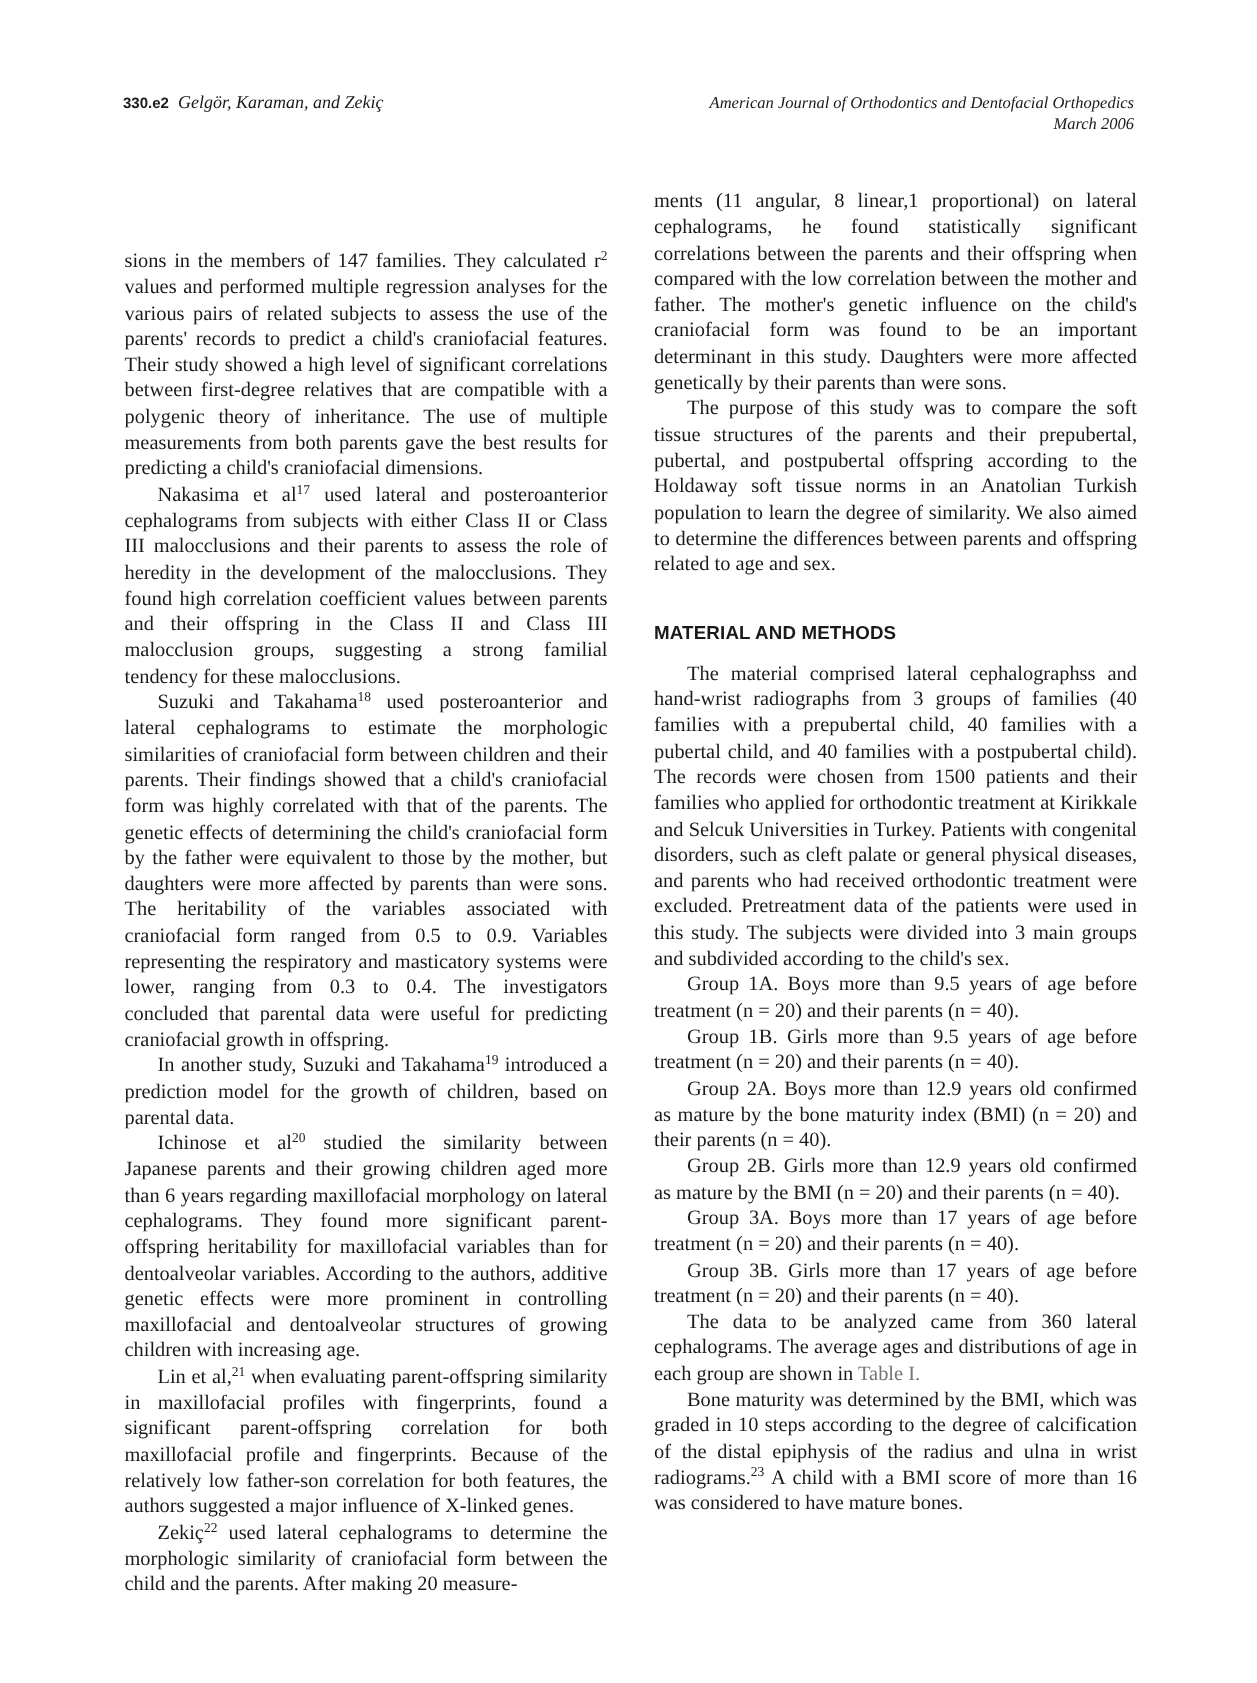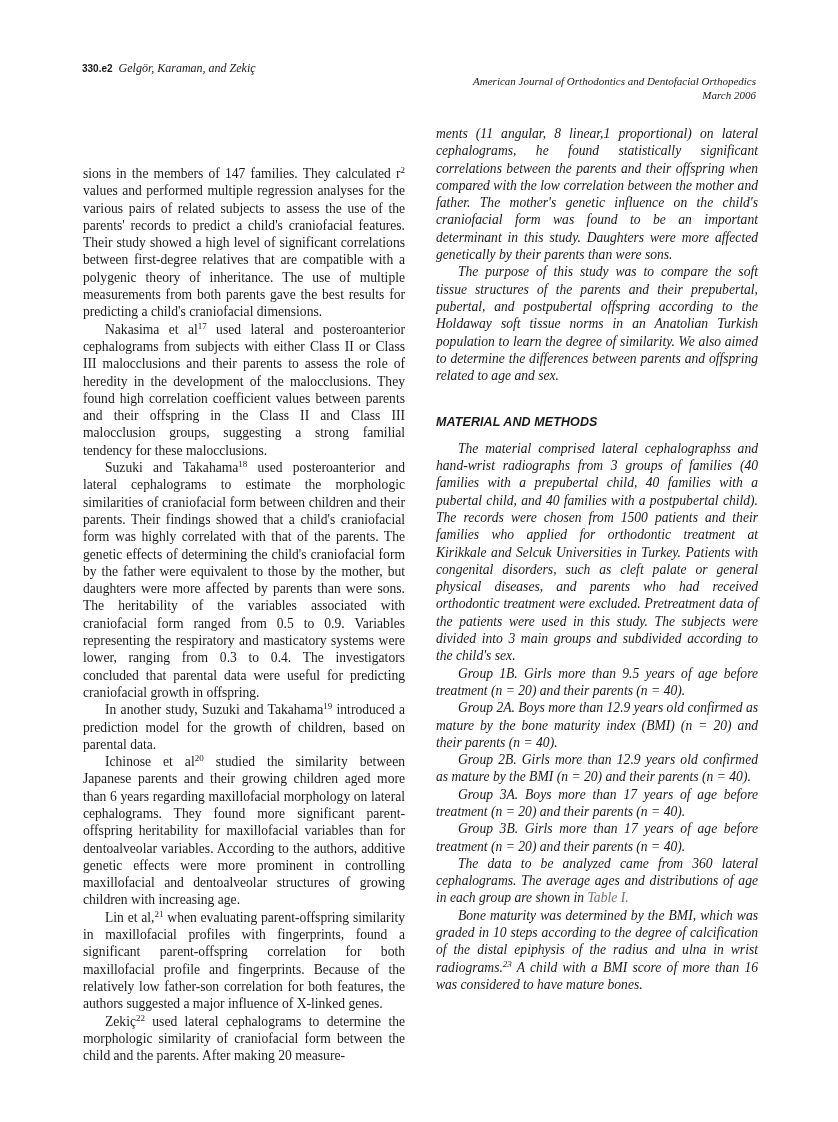--- a/index.html
+++ b/index.html
@@ -1,23 +1,23 @@
 <!DOCTYPE html>
 <html><head>
 <meta charset="utf-8">
 <style>
   html, body { margin: 0; padding: 0; background: #ffffff; }
   body { width: 838px; height: 1122px; position: relative; overflow: hidden; color: #1a1a1a; }
   .header { position: absolute; left: 82px; top: 61px; width: 674px; font-family: "Liberation Serif", serif; font-size: 12px; }
   .pageno { font-family: "Liberation Sans", sans-serif; font-weight: bold; font-size: 10px; }
   .authors { font-style: italic; margin-left: 6px; }
-  .journal { position: absolute; right: 0; top: 13px; text-align: right; font-style: italic; font-size: 11px; line-height: 14px; }
+  .journal { position: absolute; right: 0; top: 1px; text-align: right; font-style: italic; font-size: 11px; line-height: 14px; }
   .col { position: absolute; top: 125px; width: 322px; font-family: "Liberation Serif", serif; font-size: 13.6px; line-height: 17.3px; text-align: justify; }
   .col.left { left: 83px; margin-top: 40px; }
-  .col.right { left: 436px; font-style: italic; }
+  .col.right { left: 436px; }
   .col p { margin: 0; }
   .col p.ind { text-indent: 22px; }
   sup { font-size: 9px; line-height: 0; vertical-align: 5px; }
   .heading { font-family: "Liberation Sans", sans-serif; font-weight: bold; font-size: 12.5px; margin: 30px 0 8px 0 !important; letter-spacing: 0.1px; }
   .link { color: #737373; }
 </style>
 </head>
 <body>
 
 <div class="header">
@@ -36,20 +36,21 @@
   <p class="ind"><span>Ichinose et al</span><sup>20</sup><span> studied the similarity between Japanese parents and their growing children aged more than 6 years regarding maxillofacial morphology on lateral cephalograms. They found more significant parent-offspring heritability for maxillofacial variables than for dentoalveolar variables. According to the authors, additive genetic effects were more prominent in controlling maxillofacial and dentoalveolar structures of growing children with increasing age.</span></p>
   <p class="ind"><span>Lin et al,</span><sup>21</sup><span> when evaluating parent-offspring similarity in maxillofacial profiles with fingerprints, found a significant parent-offspring correlation for both maxillofacial profile and fingerprints. Because of the relatively low father-son correlation for both features, the authors suggested a major influence of X-linked genes.</span></p>
   <p class="ind"><span>Zekiç</span><sup>22</sup><span> used lateral cephalograms to determine the morphologic similarity of craniofacial form between the child and the parents. After making 20 measure-</span></p>
 </div>
 
 <div class="col right">
   <p>ments (11 angular, 8 linear,1 proportional) on lateral cephalograms, he found statistically significant correlations between the parents and their offspring when compared with the low correlation between the mother and father. The mother's genetic influence on the child's craniofacial form was found to be an important determinant in this study. Daughters were more affected genetically by their parents than were sons.</p>
   <p class="ind">The purpose of this study was to compare the soft tissue structures of the parents and their prepubertal, pubertal, and postpubertal offspring according to the Holdaway soft tissue norms in an Anatolian Turkish population to learn the degree of similarity. We also aimed to determine the differences between parents and offspring related to age and sex.</p>
   <p class="heading">MATERIAL AND METHODS</p>
   <p class="ind">The material comprised lateral cephalographss and hand-wrist radiographs from 3 groups of families (40 families with a prepubertal child, 40 families with a pubertal child, and 40 families with a postpubertal child). The records were chosen from 1500 patients and their families who applied for orthodontic treatment at Kirikkale and Selcuk Universities in Turkey. Patients with congenital disorders, such as cleft palate or general physical diseases, and parents who had received orthodontic treatment were excluded. Pretreatment data of the patients were used in this study. The subjects were divided into 3 main groups and subdivided according to the child's sex.</p>
+  <p class="ind">Group 1A. Boys more than 9.5 years of age before treatment (n = 20) and their parents (n = 40).</p>
   <p class="ind">Group 1B. Girls more than 9.5 years of age before treatment (n = 20) and their parents (n = 40).</p>
   <p class="ind">Group 2A. Boys more than 12.9 years old confirmed as mature by the bone maturity index (BMI) (n = 20) and their parents (n = 40).</p>
   <p class="ind">Group 2B. Girls more than 12.9 years old confirmed as mature by the BMI (n = 20) and their parents (n = 40).</p>
   <p class="ind">Group 3A. Boys more than 17 years of age before treatment (n = 20) and their parents (n = 40).</p>
   <p class="ind">Group 3B. Girls more than 17 years of age before treatment (n = 20) and their parents (n = 40).</p>
   <p class="ind"><span>The data to be analyzed came from 360 lateral cephalograms. The average ages and distributions of age in each group are shown in </span><span class="link">Table I.</span></p>
   <p class="ind"><span>Bone maturity was determined by the BMI, which was graded in 10 steps according to the degree of calcification of the distal epiphysis of the radius and ulna in wrist radiograms.</span><sup>23</sup><span> A child with a BMI score of more than 16 was considered to have mature bones.</span></p>
 </div>
 
 </body></html>

